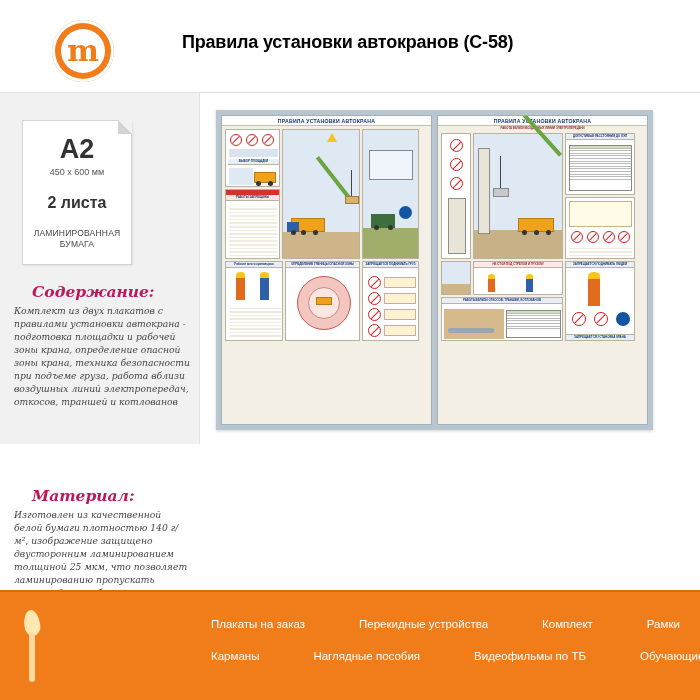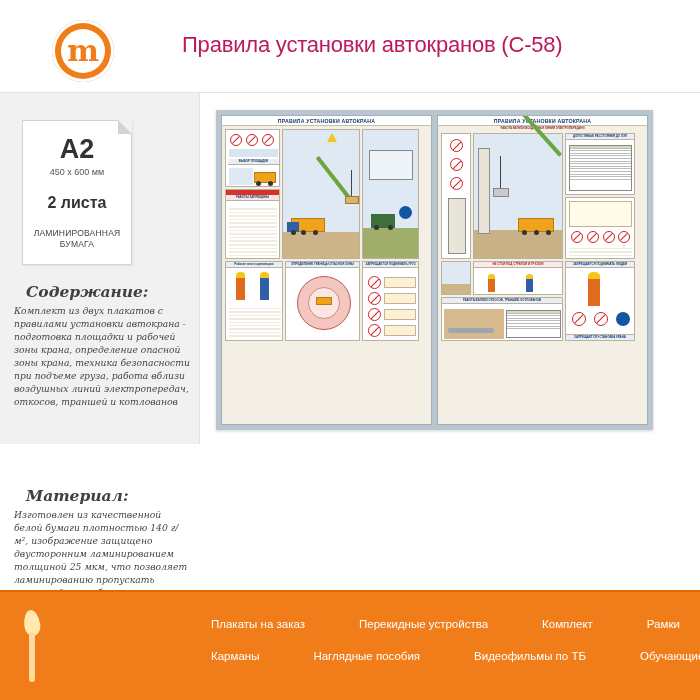--- a/index.html
+++ b/index.html
@@ -31,21 +31,21 @@
     width: 44px; height: 44px; border-radius: 50%;
     background: #ffffff;
     display: flex; align-items: center; justify-content: center;
   }
   .logo-letter {
     font-size: 30px; font-weight: bold; color: #f07c1a;
     font-family: "DejaVu Serif", serif; line-height: 1;
   }
   .header-title {
     position: absolute; left: 182px; top: 32px;
-    font-size: 22px; color: #be185d; font-weight: normal;
+    font-size: 18px; color: #000000; font-weight: bold;
     letter-spacing: -0.2px;
     white-space: nowrap;
   }
   .header-rule {
     position: absolute; left: 0; top: 92px; width: 700px; height: 1px;
     background: #e2e2e2;
   }
   
   .left-col {
     position: absolute; left: 0; top: 93px;
@@ -76,24 +76,24 @@
   }
   .sheet .pages {
     text-align: center; font-size: 16px; color: #333; margin-top: 17px;
     font-weight: bold;
   }
   .sheet .paper {
     text-align: center; font-size: 8.5px; color: #444; margin-top: 16px;
     line-height: 1.35; letter-spacing: .2px;
   }
   .sec-title {
-    position: absolute; left: 26px;
+    position: absolute; left: 32px;
     font-family: "DejaVu Serif", serif;
     font-style: italic; font-weight: bold;
-    color: #404040; font-size: 15.5px;
+    color: #be185d; font-size: 15.5px;
   }
   .sec-body {
     position: absolute; left: 14px; width: 176px;
     font-family: "DejaVu Serif", serif;
     font-style: italic;
     color: #444; font-size: 9.2px; line-height: 1.42;
   }
   #content-title { top: 189px; }
   #content-body  { top: 211px; }
   #material-title { top: 393px; }

